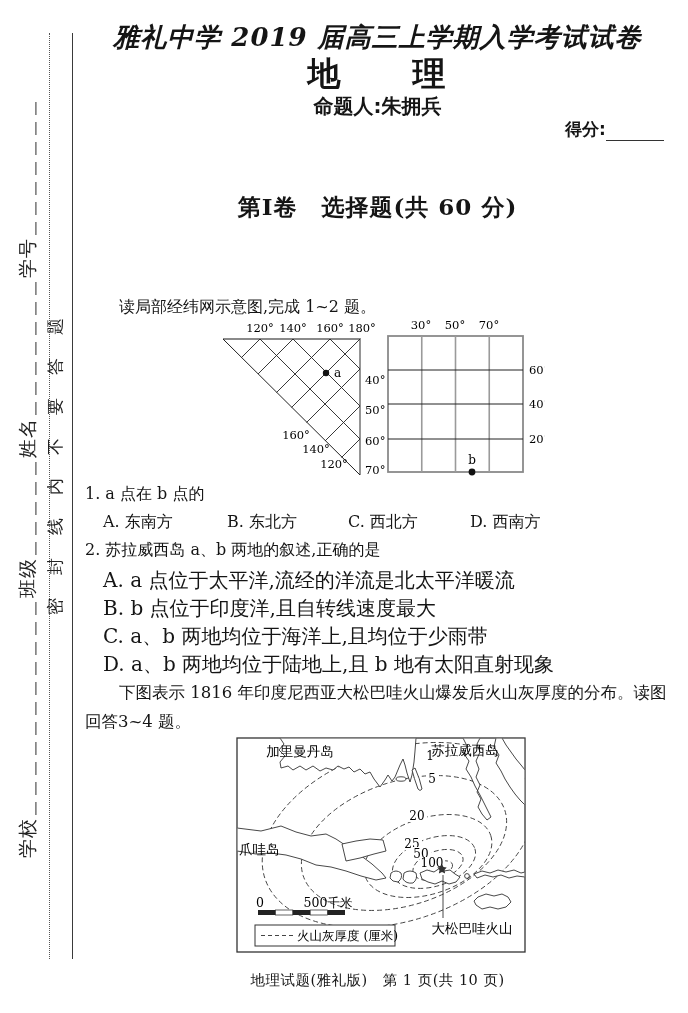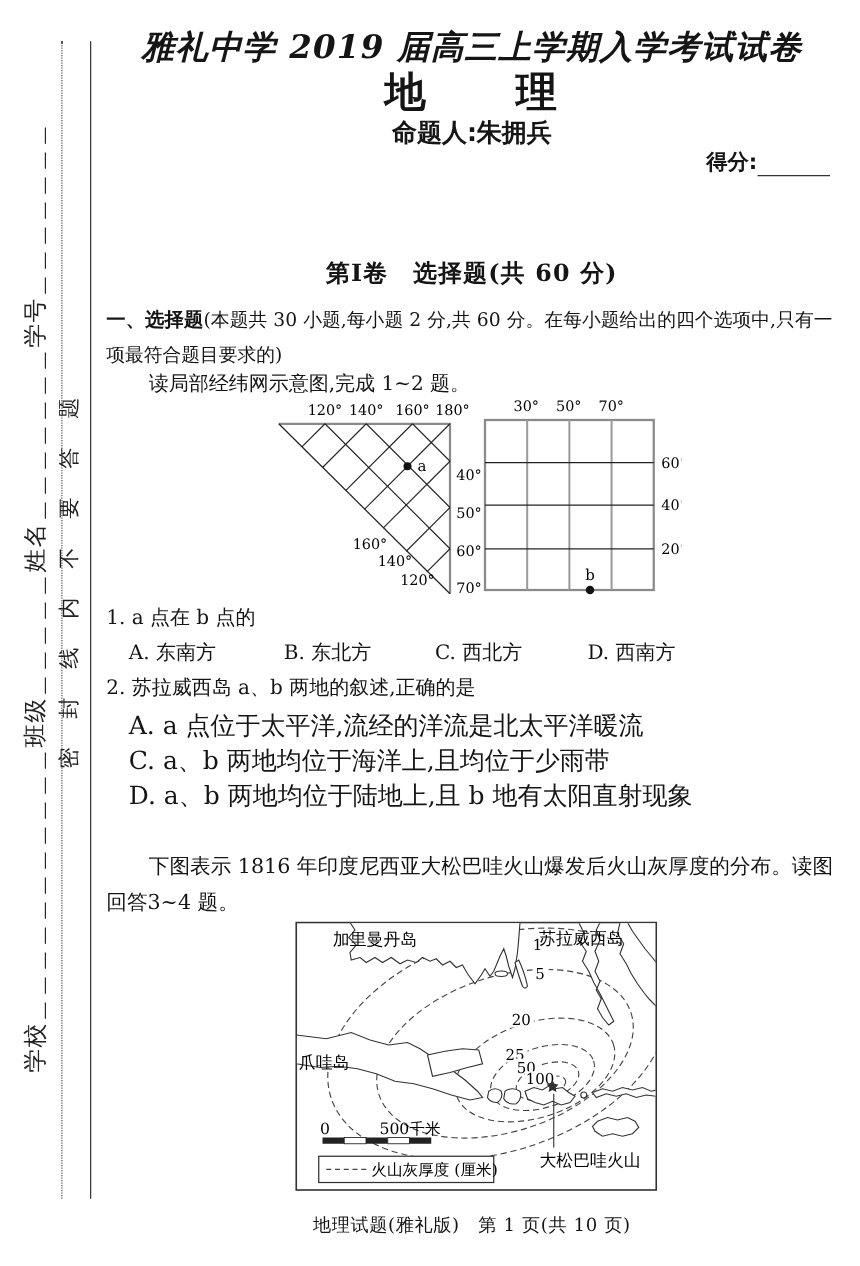--- a/index.html
+++ b/index.html
@@ -15,21 +15,21 @@
               font-size:19px;letter-spacing:1px;color:#222;text-align:center;white-space:nowrap;}
   .rot-seal{left:-115px;top:444px;width:340px;height:22px;transform:rotate(-90deg);
             font-size:17px;letter-spacing:23px;color:#222;text-align:center;white-space:nowrap;}
   
   .school-line{left:85px;top:20px;width:585px;font-size:26px;font-weight:bold;font-style:italic;letter-spacing:1px;}
   .subject{left:85px;top:52px;width:585px;font-size:33px;font-weight:bold;letter-spacing:2px;}
   .setter{left:85px;top:93px;width:585px;font-size:20px;font-weight:bold;}
   .score-row{left:565px;top:118px;font-size:17px;font-weight:bold;}
   .score-line{display:inline-block;width:58px;height:17px;border-bottom:1.6px solid #333;vertical-align:bottom;}
   .exam-info{left:85px;top:152px;width:582px;font-size:16.5px;text-indent:34px;line-height:24px;}
-  .sec-title{left:85px;top:206px;width:585px;font-size:19px;font-weight:bold;letter-spacing:1px;}
+  .sec-title{left:85px;top:192px;width:585px;font-size:23px;font-weight:bold;letter-spacing:1px;}
   .instruction{left:85px;top:242px;width:581px;font-size:15px;line-height:28px;text-align:justify;}
   .instruction b{font-family:"DejaVu Sans","Liberation Sans",sans-serif;font-size:15.5px;}
   .passage1{left:85px;top:297px;width:582px;font-size:16px;text-indent:34px;}
   .qstem{left:85px;width:582px;font-size:16px;}
   .optrow span{position:absolute;top:0;font-size:16px;white-space:nowrap;}
   .optlist{left:103px;top:566px;width:560px;font-size:20px;line-height:28px;}
   .passage2{left:85px;top:678px;width:585px;font-size:16.5px;text-indent:34px;line-height:29px;}
   .footer{left:85px;top:971px;width:585px;font-size:14.5px;letter-spacing:.5px;}
   svg text{font-family:"DejaVu Serif","Liberation Serif",serif;}
 </style>
@@ -44,21 +44,20 @@
   <div class="abs rot-seal">密封线内不要答题</div>
 
   <div class="abs school-line center">雅礼中学 2019 届高三上学期入学考试试卷</div>
   <div class="abs subject center sans">地　　理</div>
   <div class="abs setter center sans">命题人:朱拥兵</div>
   <div class="abs score-row sans">
     <span>得分:</span><span class="score-line"></span>
   </div>
 
   <div class="abs sec-title center">第Ⅰ卷　选择题(共 60 分)</div>
-  <div class="abs instruction"><b>一、选择题</b><span>(本题共 30 小题,每小题 2 分,共 60 分。在每小题给出的四个选项中,只有一项最符合题目要求的)</span></div>
   <div class="abs passage1">读局部经纬网示意图,完成 1~2 题。</div>
 
   <svg class="abs" style="left:195px;top:316px;" width="350" height="168" viewBox="0 0 350 168">
 
     <path d="M28,23 L165,23 L165,159" fill="none" stroke="#8a8a8a" stroke-width="1.8"></path>
     <line x1="28" y1="23" x2="165" y2="159" stroke="#222" stroke-width="1"></line>
 
     <line x1="65" y1="23" x2="165" y2="123" stroke="#222" stroke-width="0.9"></line>
     <line x1="98" y1="23" x2="165" y2="90" stroke="#222" stroke-width="0.9"></line>
     <line x1="135" y1="23" x2="165" y2="53" stroke="#222" stroke-width="0.9"></line>
@@ -111,20 +110,21 @@
     <span style="left:348px;">C. 西北方</span>
     <span style="left:470px;">D. 西南方</span>
   </div>
 
   <div class="abs qstem" style="top:540px;">
     <span>2.</span>
     <span>苏拉威西岛 a、b 两地的叙述,正确的是</span>
   </div>
   <div class="abs optlist">
     <div>A. a 点位于太平洋,流经的洋流是北太平洋暖流</div>
+    <div>B. b 点位于印度洋,且自转线速度最大</div>
     <div>C. a、b 两地均位于海洋上,且均位于少雨带</div>
     <div>D. a、b 两地均位于陆地上,且 b 地有太阳直射现象</div>
   </div>
 
   <div class="abs passage2">下图表示 1816 年印度尼西亚大松巴哇火山爆发后火山灰厚度的分布。读图回答3~4 题。</div>
 
   <svg class="abs" style="left:236px;top:737px;" width="290" height="216" viewBox="0 0 290 216">
     <defs>
       <clipPath id="mapclip">
           <rect x="1.5" y="1.5" width="287" height="213"></rect>

